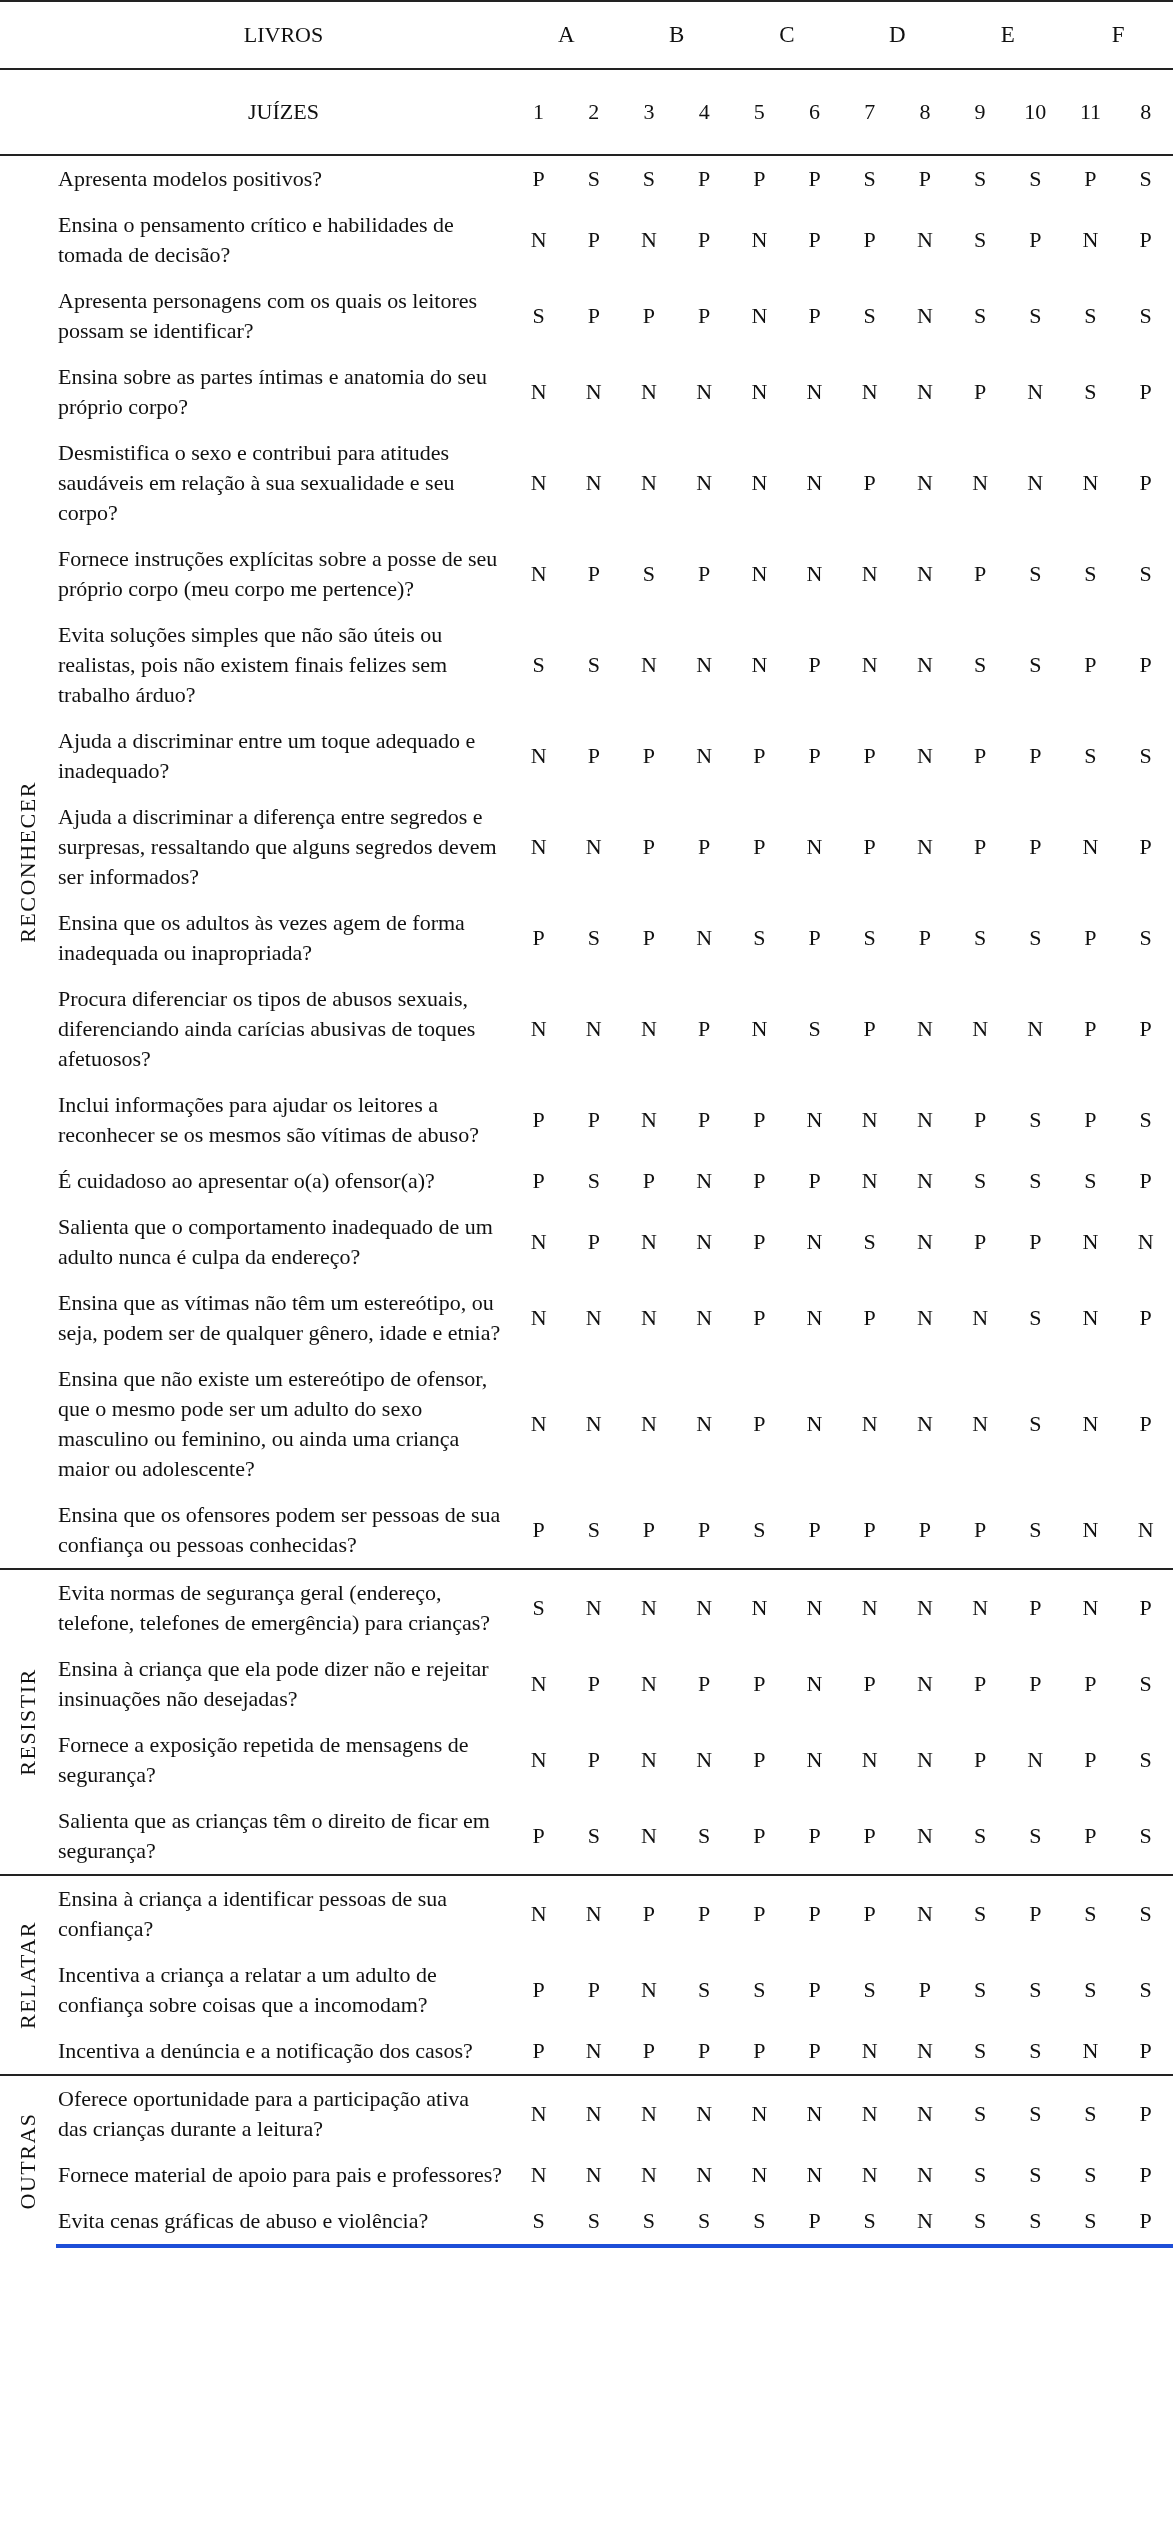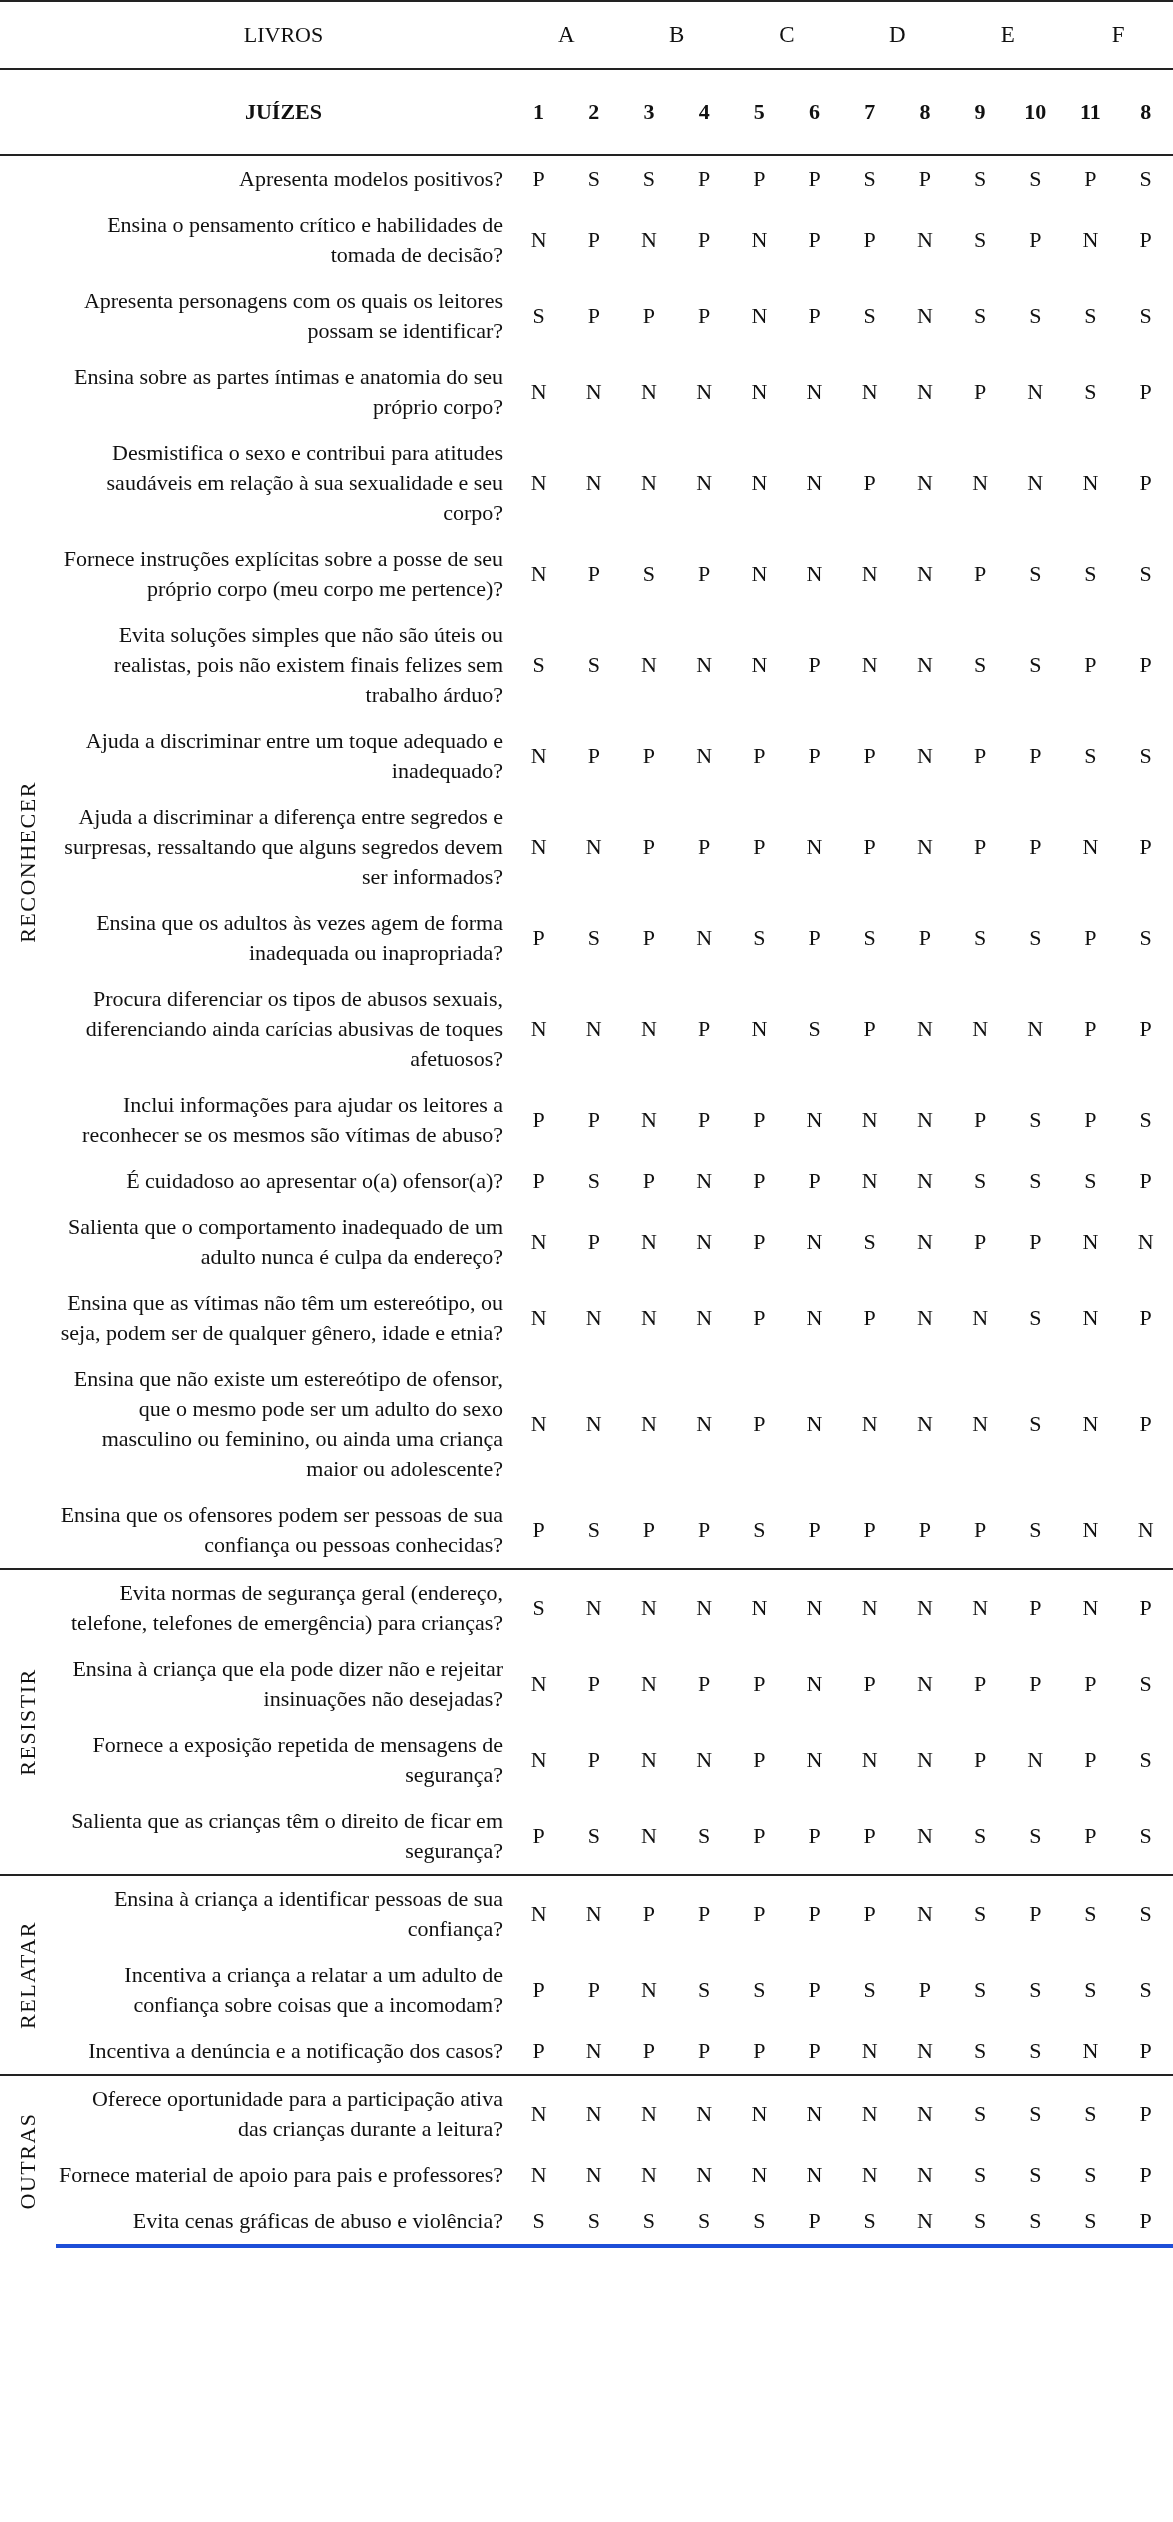--- a/index.html
+++ b/index.html
@@ -4,25 +4,25 @@
 <style>
   html, body { margin: 0; padding: 0; background: #ffffff; }
   body { width: 1173px; height: 2522px; overflow: hidden; font-family: "Liberation Serif", "DejaVu Serif", serif; color: #111; }
   table { border-collapse: collapse; width: 1173px; table-layout: fixed; }
   td, th { padding: 0; font-weight: normal; font-size: 22px; vertical-align: middle; }
   col.c-sec { width: 56px; }
   col.c-q { width: 455px; }
   col.c-v { width: 55.2px; }
   tr.top-rule td, tr.top-rule th { border-top: 2px solid #222; }
   thead tr.h1 th { height: 66px; font-family: Liberation Serif, serif; }
-  thead tr.h2 th { height: 84px; border-top: 2px solid #222; border-bottom: 2px solid #222; font-weight: bold; }
+  thead tr.h2 th { height: 84px; border-top: 2px solid #222; border-bottom: 2px solid #222; }
   th.hlabel { text-align: center; padding-right: 0; }
   th.book { text-align: center; font-size: 23px; }
   th.judge { text-align: center; font-size: 22px; }
-  td.q { line-height: 30px; padding: 8px 8px 8px 2px; text-align: right; margin-left: 32px; }
+  td.q { line-height: 30px; padding: 8px 8px 8px 2px; text-align: left; margin-left: 32px; }
   td.v { text-align: center; font-size: 22px; }
   td.sec { position: relative; }
   td.sec .sec-label { position: absolute; left: 50%; top: 50%; transform: translate(-50%, -50%) rotate(-90deg); white-space: nowrap; font-size: 22px; letter-spacing: 1.5px; }
   tr.section-start td { border-top: 2px solid #222; }
   tr.last td { border-bottom: 4px solid #1d4ed8; }
 </style>
 </head>
 <body>
 
 <table>

